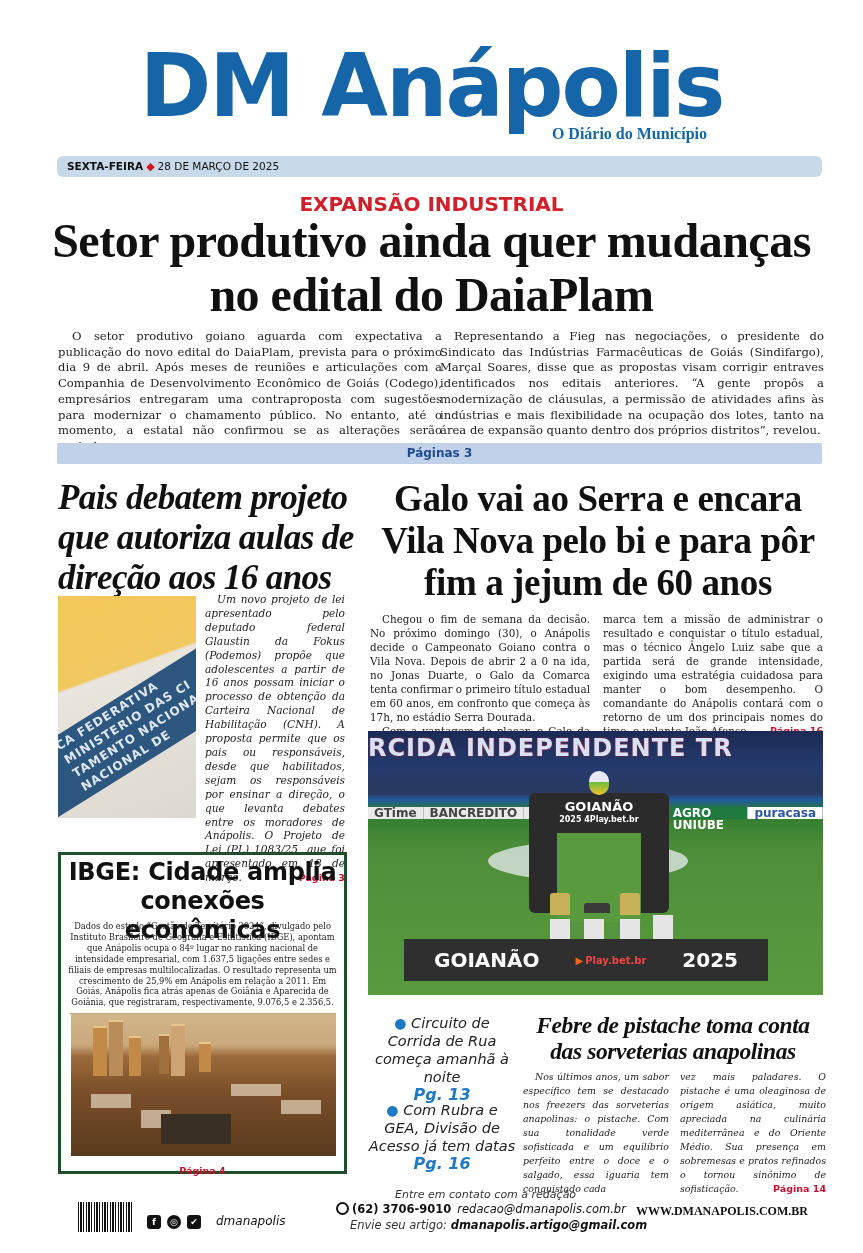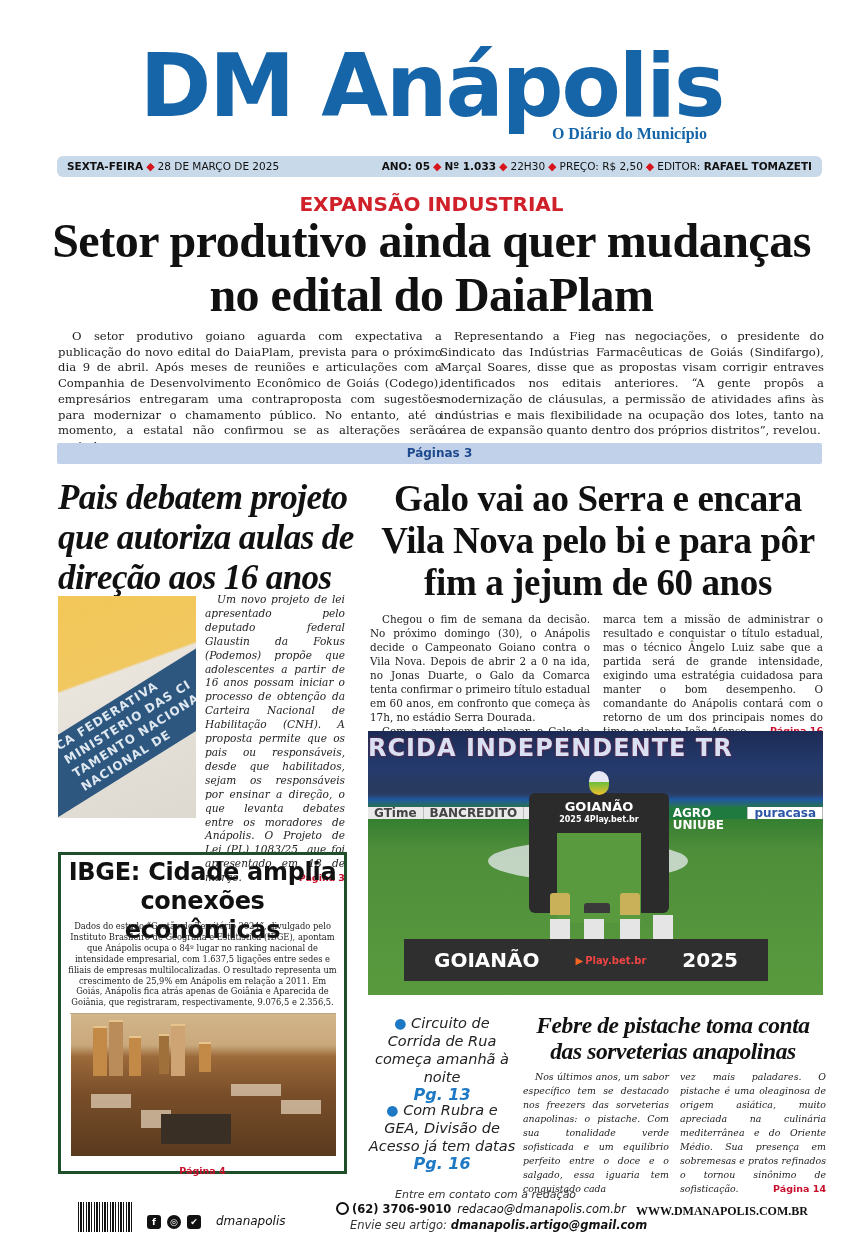--- a/index.html
+++ b/index.html
@@ -191,23 +191,20 @@
 </style>
 </head>
 <body>
 
 <div class="abs masthead-title">DM Anápolis</div>
 <div class="abs masthead-sub">O Diário do Município</div>
 
 <div class="abs infobar">
   <div>
     <b>SEXTA-FEIRA</b><span class="diamond">◆</span><span>28 DE MARÇO DE 2025</span>
-  </div>
-  <div>
-    <b>ANO: 05</b><span class="diamond">◆</span><b>Nº 1.033</b><span class="diamond">◆</span><span>22H30</span><span class="diamond">◆</span><span>PREÇO: R$ 2,50</span><span class="diamond">◆</span><span>EDITOR:</span> <b>RAFAEL TOMAZETI</b>
   </div>
 </div>
 
 <div class="abs kicker">EXPANSÃO INDUSTRIAL</div>
 <h1 class="abs main-headline">Setor produtivo ainda quer mudanças no edital do DaiaPlam</h1>
 <div class="abs lead-col" style="left:58px;">
     <p>O setor produtivo goiano aguarda com expectativa a publicação do novo edital do DaiaPlam, prevista para o próximo dia 9 de abril. Após meses de reuniões e articulações com a Companhia de Desenvolvimento Econômico de Goiás (Codego), empresários entregaram uma contraproposta com sugestões para modernizar o chamamento público. No entanto, até o momento, a estatal não confirmou se as alterações serão acatadas.</p>
   </div>
 <div class="abs lead-col" style="left:440px;">
     <p>Representando a Fieg nas negociações, o presidente do Sindicato das Indústrias Farmacêuticas de Goiás (Sindifargo), Marçal Soares, disse que as propostas visam corrigir entraves identificados nos editais anteriores. “A gente propôs a modernização de cláusulas, a permissão de atividades afins às indústrias e mais flexibilidade na ocupação dos lotes, tanto na área de expansão quanto dentro dos próprios distritos”, revelou.</p>

